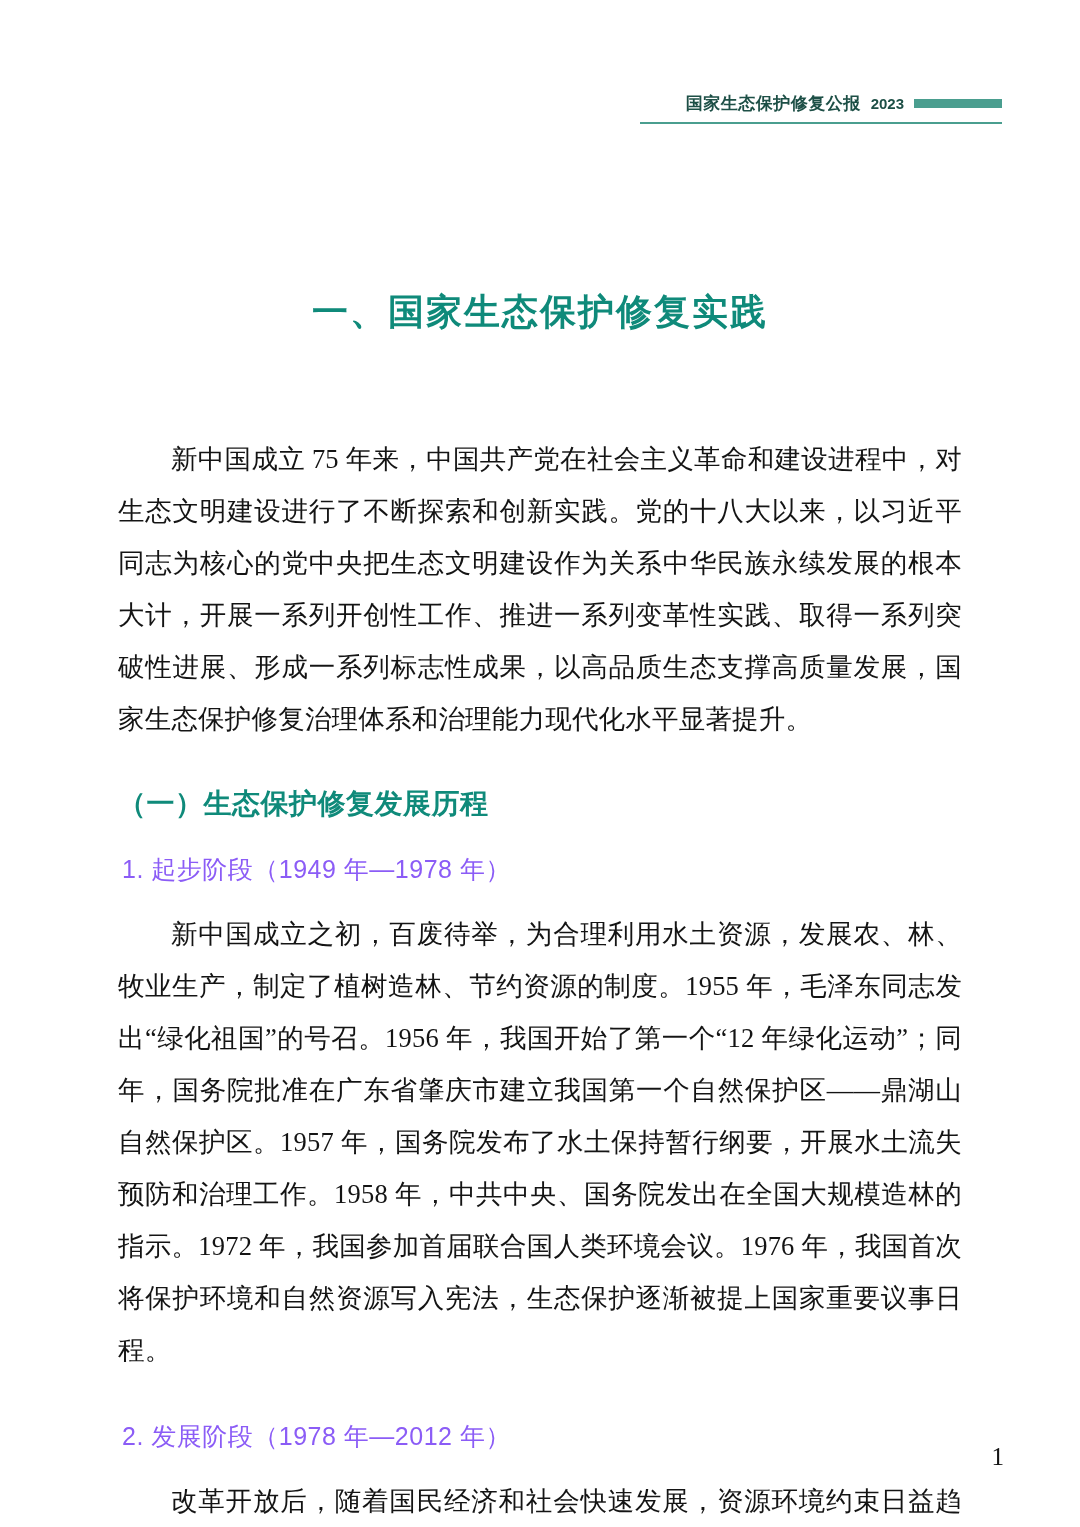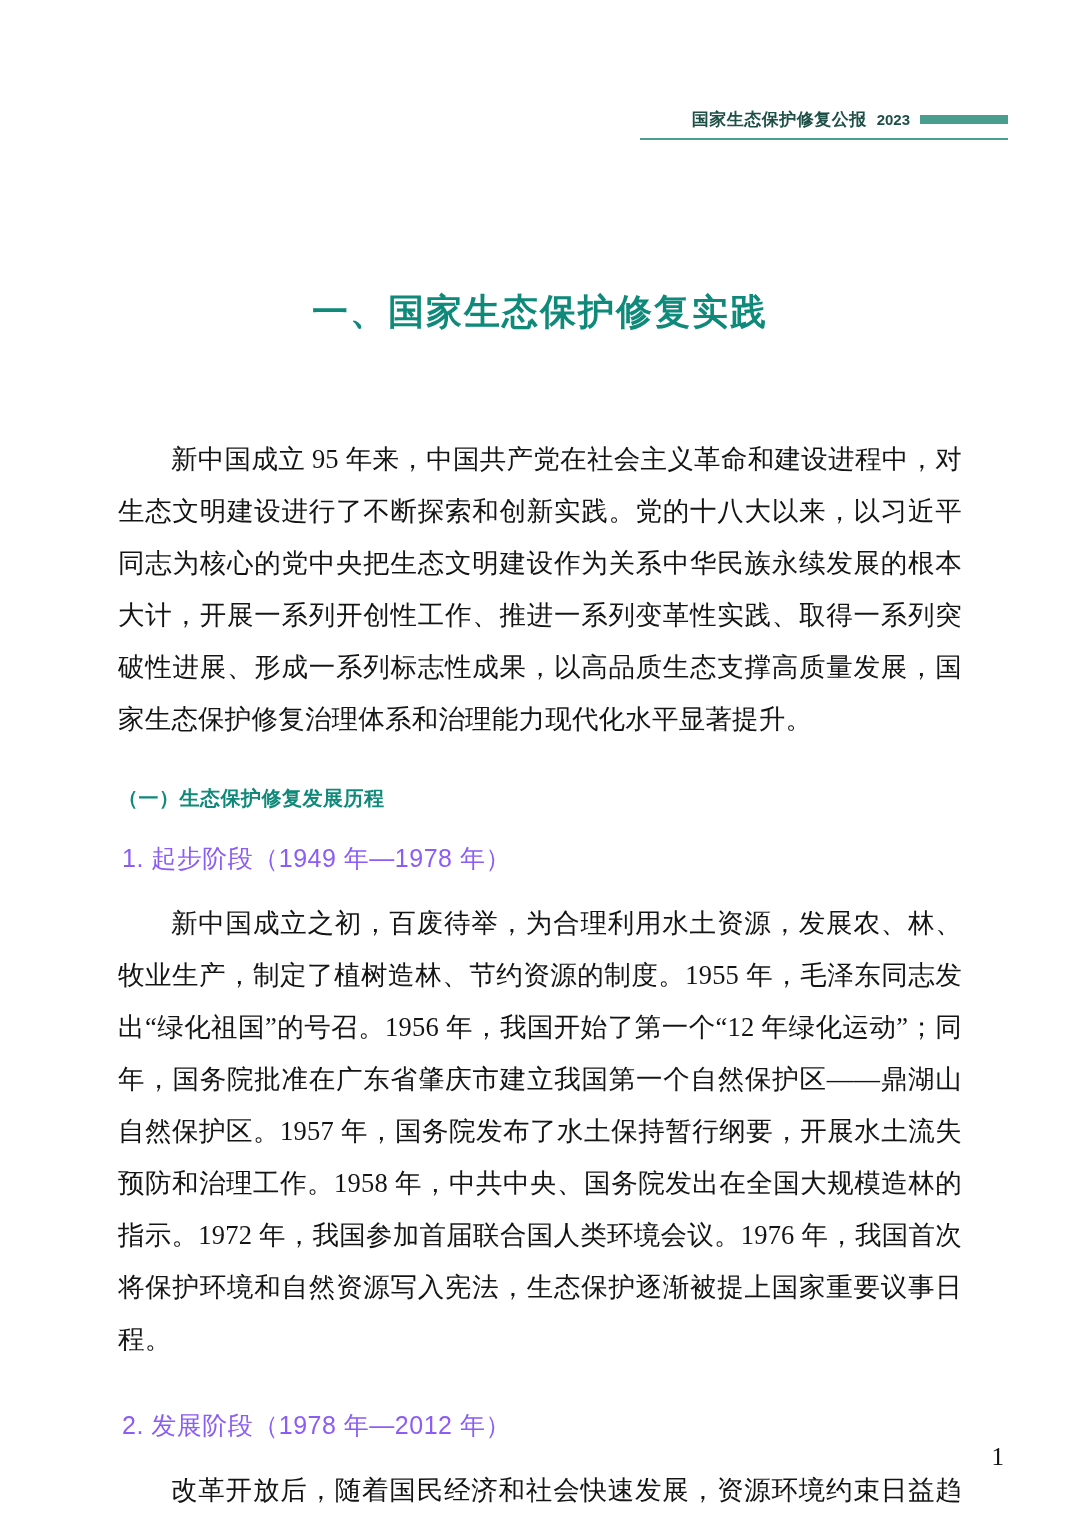--- a/index.html
+++ b/index.html
@@ -14,23 +14,22 @@
     font-family: "Liberation Serif", "DejaVu Serif", serif;
     color: #1a1a1a;
     overflow: hidden;
   }
 
   
   .running-head {
     position: absolute;
     top: 92px;
     left: 0;
-    right: 0;
+    right: 6px;
     height: 40px;
-    margin-top: 16px;
   }
   .rh-inner {
     position: absolute;
     right: 72px;
     top: 0;
     display: flex;
     align-items: center;
     gap: 10px;
   }
   .rh-title {
@@ -90,21 +89,21 @@
     color: #141414;
     letter-spacing: 0.2px;
   }
 
   .gap-after-title { height: 96px; }
 
   h2.section-title {
     margin: 0;
     font-family: "Liberation Sans", "DejaVu Sans", sans-serif;
     font-weight: bold;
-    font-size: 20px;
+    font-size: 28px;
     color: #0f8a7a;
     letter-spacing: 0.5px;
   }
 
   h3.sub-title {
     margin: 4px;
     font-family: "Liberation Sans", "DejaVu Sans", sans-serif;
     font-weight: normal;
     font-size: 25px;
     color: #8b5cf6;
@@ -136,21 +135,21 @@
     <span class="rh-bar"></span>
   </div>
 </div>
 
 <div class="page">
 
   <h1 class="chapter-title">一、国家生态保护修复实践</h1>
 
   <div class="gap-after-title"></div>
 
-  <p class="body-text">新中国成立 95 年来，中国共产党在社会主义革命和建设进程中，对生态文明建设进行了不断探索和创新实践。党的十八大以来，以习近平同志为核心的党中央把生态文明建设作为关系中华民族永续发展的根本大计，开展一系列开创性工作、推进一系列变革性实践、取得一系列突破性进展、形成一系列标志性成果，以高品质生态支撑高质量发展，国家生态保护修复治理体系和治理能力现代化水平显著提升。</p>
+  <p class="body-text">新中国成立 75 年来，中国共产党在社会主义革命和建设进程中，对生态文明建设进行了不断探索和创新实践。党的十八大以来，以习近平同志为核心的党中央把生态文明建设作为关系中华民族永续发展的根本大计，开展一系列开创性工作、推进一系列变革性实践、取得一系列突破性进展、形成一系列标志性成果，以高品质生态支撑高质量发展，国家生态保护修复治理体系和治理能力现代化水平显著提升。</p>
 
   <div class="sp-40"></div>
 
   <h2 class="section-title">（一）生态保护修复发展历程</h2>
 
   <div class="sp-26"></div>
 
   <h3 class="sub-title">1. 起步阶段（1949 年—1978 年）</h3>
 
   <div class="sp-18"></div>

